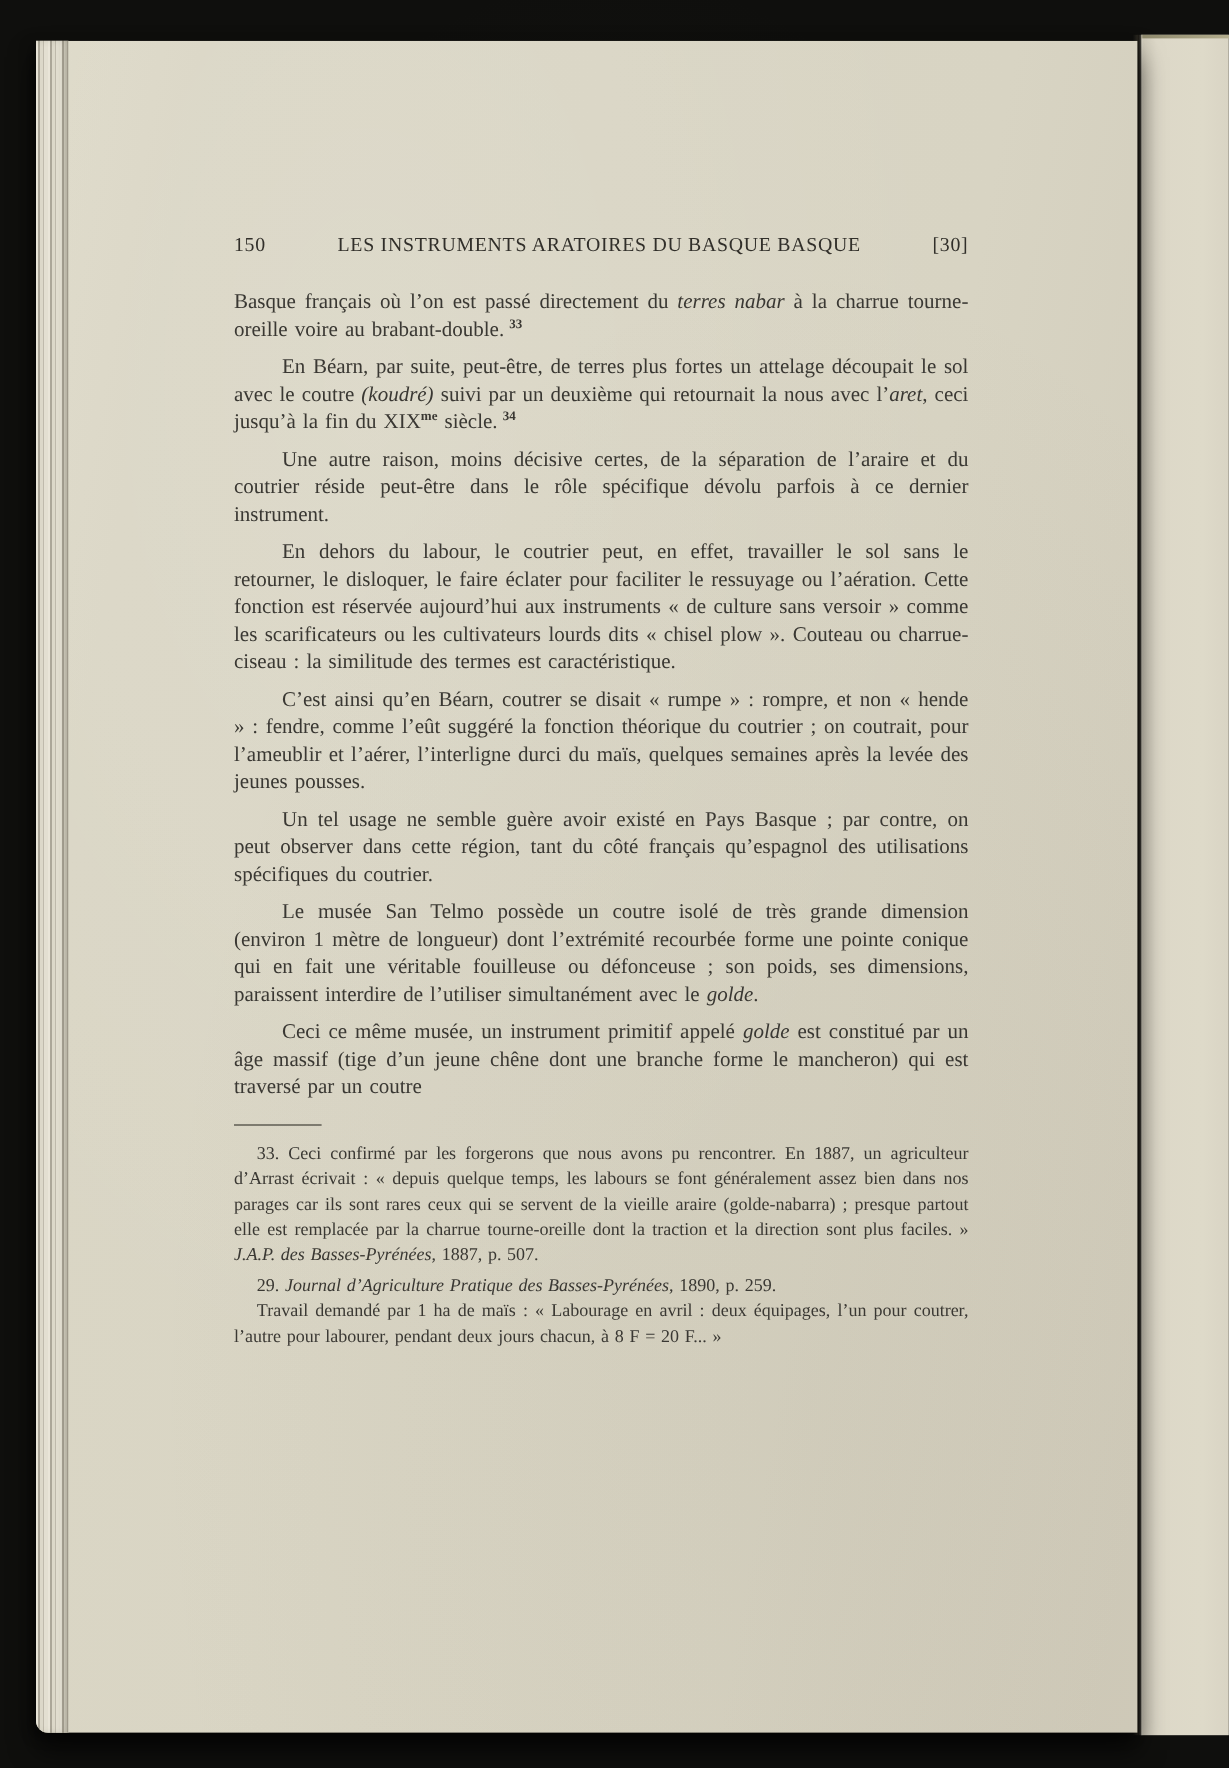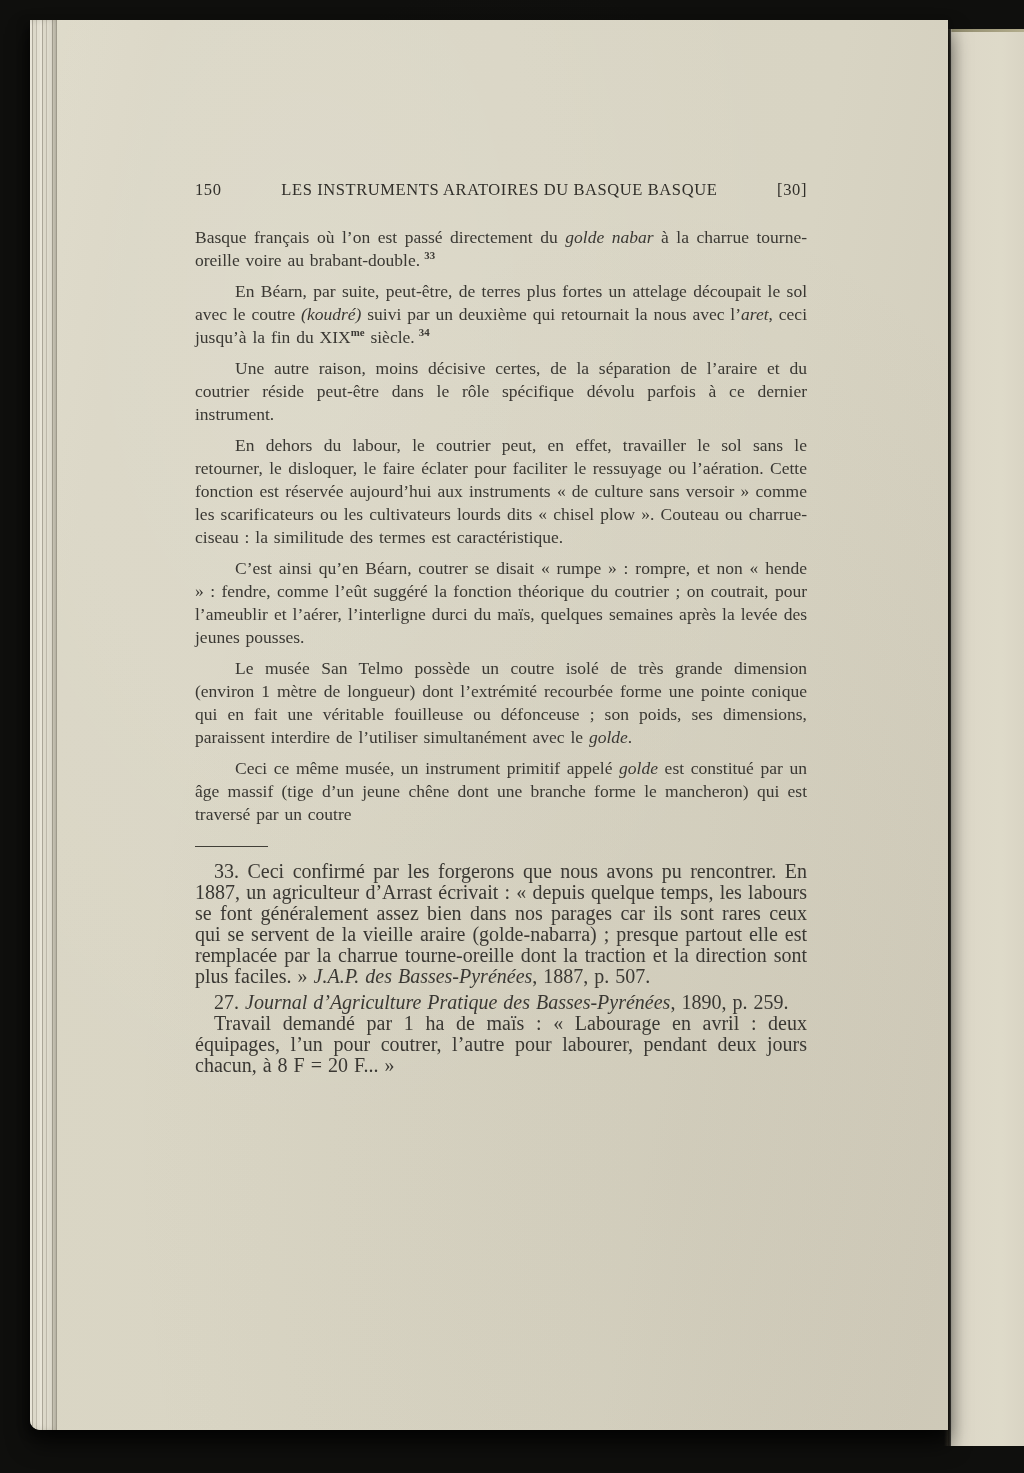--- a/index.html
+++ b/index.html
@@ -30,21 +30,21 @@
   }
 
   
   .fold-shadow {
     position: absolute; left: 944px; top: 29px; width: 8px; height: 1417px;
     background: linear-gradient(90deg, rgba(0,0,0,0) 0%, rgba(70,65,52,0.45) 45%, rgba(40,36,28,0.55) 62%, rgba(245,242,230,0.35) 100%);
   }
 
   
   .page {
-    position: absolute; left: 30px; top: 20px; width: 918px; height: 1410px;
+    position: absolute; left: 30px; top: 34px; width: 918px; height: 1410px;
     background:
       radial-gradient(ellipse at 30% 20%, rgba(255,255,255,0.10), rgba(255,255,255,0) 55%),
       radial-gradient(ellipse at 70% 80%, rgba(120,110,90,0.08), rgba(0,0,0,0) 60%),
       linear-gradient(100deg, #dedac9 0%, #dad6c5 12%, #d8d4c3 70%, #d1ccbb 97%);
     border-bottom-left-radius: 10px;
     box-shadow: 0 14px 22px rgba(0,0,0,0.65), -4px 4px 10px rgba(0,0,0,0.35);
     color: var(--ink, #3a3833);
   }
 
   
@@ -82,21 +82,21 @@
   .body-text p:last-child { margin-bottom: 0; }
 
   sup { font-size: 0.62em; line-height: 0; vertical-align: super; font-weight: bold; }
 
   .fn-rule {
     width: 73px; height: 0;
     border-top: 1.6px solid #413f38;
     margin: 20px 0 14px 0;
   }
 
-  .footnotes { font-size: 20px; line-height: 21px; }
+  .footnotes { font-size: 15px; line-height: 21px; }
   .footnotes .fn { margin: 0 0 5px 0; }
   .footnotes p {
     margin: 0; text-align: justify; text-indent: 19px; word-spacing: 1px;
   }
 </style>
 </head>
 <body style="--bg: #0f0f0d; --ink: #3a3833;">
 
 <div class="backdrop">
 
@@ -108,36 +108,37 @@
 
     <div class="content">
 
       <div class="running-header">
         <span class="hdr-num">150</span>
         <span class="hdr-title">LES INSTRUMENTS ARATOIRES DU BASQUE BASQUE</span>
         <span class="hdr-marker">[30]</span>
       </div>
 
       <div class="body-text" id="body-paragraphs">
-          <p class="noindent"><span>Basque français où l’on est passé directement du </span><i>golde nabar</i><span> à la charrue tourne-oreille voire au brabant-double.</span><sup> 33</sup></p>
+          <p class="noindent"><span>Basque français où l’on est passé directement du </span><i>terres nabar</i><span> à la charrue tourne-oreille voire au brabant-double.</span><sup> 33</sup></p>
           <p><span>En Béarn, par suite, peut-être, de terres plus fortes un attelage découpait le sol avec le coutre </span><i>(koudré)</i><span> suivi par un deuxième qui retournait la nous avec l’</span><i>aret</i><span>, ceci jusqu’à la fin du XIX</span><sup>me</sup><span> siècle.</span><sup> 34</sup></p>
           <p><span>Une autre raison, moins décisive certes, de la séparation de l’araire et du coutrier réside peut-être dans le rôle spécifique dévolu parfois à ce dernier instrument.</span></p>
           <p><span>En dehors du labour, le coutrier peut, en effet, travailler le sol sans le retourner, le disloquer, le faire éclater pour faciliter le ressuyage ou l’aération. Cette fonction est réservée aujourd’hui aux instruments « de culture sans versoir » comme les scarificateurs ou les cultivateurs lourds dits « chisel plow ». Couteau ou charrue-ciseau : la similitude des termes est caractéristique.</span></p>
           <p><span>C’est ainsi qu’en Béarn, coutrer se disait « rumpe » : rompre, et non « hende » : fendre, comme l’eût suggéré la fonction théorique du coutrier ; on coutrait, pour l’ameublir et l’aérer, l’interligne durci du maïs, quelques semaines après la levée des jeunes pousses.</span></p>
+          <p><span>Un tel usage ne semble guère avoir existé en Pays Basque ; par contre, on peut observer dans cette région, tant du côté français qu’espagnol des utilisations spécifiques du coutrier.</span></p>
           <p><span>Le musée San Telmo possède un coutre isolé de très grande dimension (environ 1 mètre de longueur) dont l’extrémité recourbée forme une pointe conique qui en fait une véritable fouilleuse ou défonceuse ; son poids, ses dimensions, paraissent interdire de l’utiliser simultanément avec le </span><i>golde</i><span>.</span></p>
           <p><span>Ceci ce même musée, un instrument primitif appelé </span><i>golde</i><span> est constitué par un âge massif (tige d’un jeune chêne dont une branche forme le mancheron) qui est traversé par un coutre</span></p>
         </div>
 
       <div class="fn-rule"></div>
 
       <div class="footnotes" id="footnotes">
           <div class="fn">
             <p><span>33. Ceci confirmé par les forgerons que nous avons pu rencontrer. En 1887, un agriculteur d’Arrast écrivait : « depuis quelque temps, les labours se font généralement assez bien dans nos parages car ils sont rares ceux qui se servent de la vieille araire (golde-nabarra) ; presque partout elle est remplacée par la charrue tourne-oreille dont la traction et la direction sont plus faciles. » </span><i>J.A.P. des Basses-Pyrénées</i><span>, 1887, p. 507.</span></p>
           </div>
           <div class="fn">
-            <p><span>27. </span><i>Journal d’Agriculture Pratique des Basses-Pyrénées</i><span>, 1890, p. 259.</span></p>
+            <p><span>29. </span><i>Journal d’Agriculture Pratique des Basses-Pyrénées</i><span>, 1890, p. 259.</span></p>
             <p><span>Travail demandé par 1 ha de maïs : « Labourage en avril : deux équipages, l’un pour coutrer, l’autre pour labourer, pendant deux jours chacun, à 8 F = 20 F... »</span></p>
           </div>
         </div>
 
     </div>
   </div>
 </div>
 
 </body></html>

